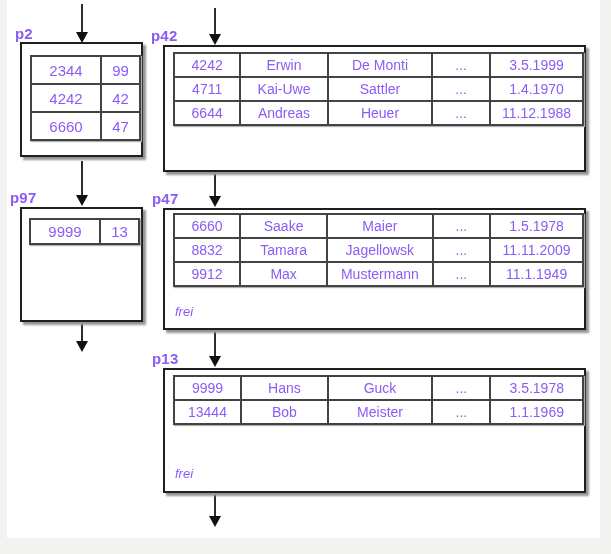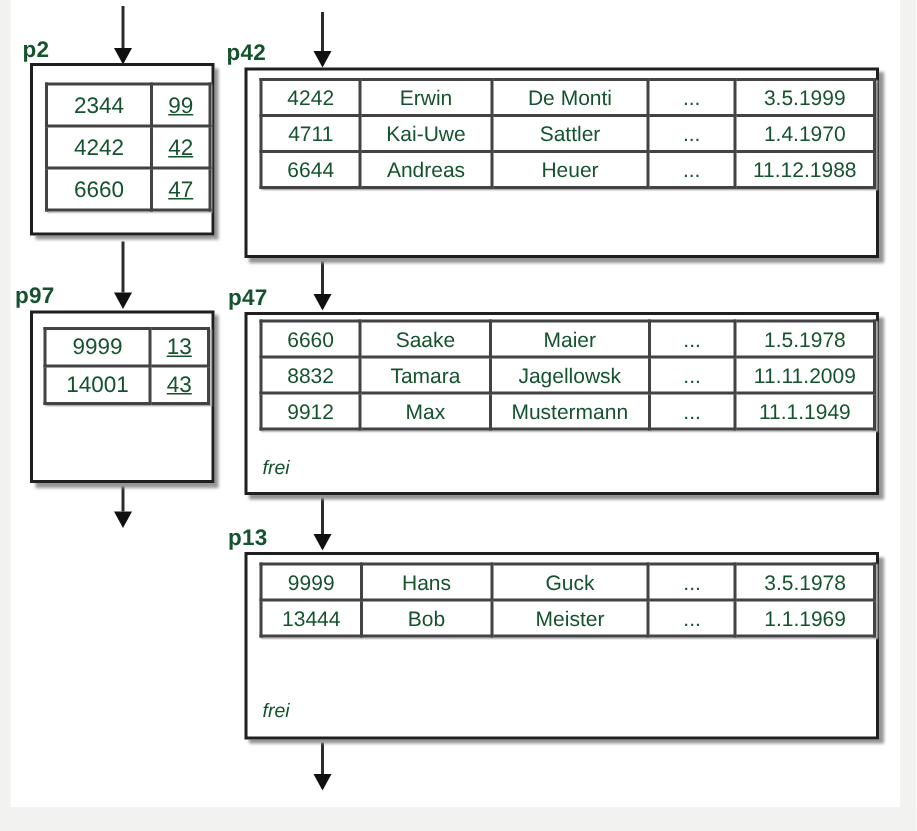--- a/index.html
+++ b/index.html
@@ -1,18 +1,18 @@
 <!DOCTYPE html>
 <html><head>
 <meta charset="utf-8">
 <style>
   html,body{margin:0;padding:0;}
   .canvas{
     position:relative;width:611px;height:554px;background:#ffffff;
-    font-family:"Liberation Sans",sans-serif;color:#14532d;overflow:hidden;
+    font-family:"Liberation Sans",sans-serif;color:#8b5cf6;overflow:hidden;
   }
   .strip{position:absolute;background:#f2f2f0;}
   .strip-left{left:0;top:0;width:7px;height:554px;}
   .strip-right{left:600px;top:0;width:11px;height:554px;}
   .strip-bottom{left:0;top:538px;width:611px;height:16px;}
 
   .page-box{
     position:absolute;box-sizing:border-box;background:#ffffff;
     border:2px solid #1f1f1f;box-shadow:3px 3px 2px #949494;
   }
@@ -39,21 +39,21 @@
   table.rec td{
     border:2px solid #434343;text-align:center;vertical-align:middle;
     padding:0 2px;white-space:nowrap;
   }
   
   table.small td{font-size:15px;}
   #tbl-p2 {left:8px;top:11px;}
   #tbl-p2 td{height:26px;}
   #tbl-p97{left:7px;top:9px;}
   #tbl-p97 td{height:23px;}
-  .s0{width:64px;} .s1{width:33px;text-decoration:underline;}
+  .s0{width:64px;} .s1{width:33px;}
   
   table.big td{font-size:14px;height:22px;}
   #tbl-p42{left:8px;top:5px;}
   #tbl-p47{left:8px;top:3px;}
   #tbl-p13{left:8px;top:5px;}
   .c0{width:62px;} .c1{width:83px;} .c2{width:101px;} .c3{width:54px;} .c4{width:88px;}
 
   .free-label{position:absolute;font-size:13px;font-style:italic;}
   #free-p47{left:10px;top:94px;}
   #free-p13{left:10px;top:96px;}
@@ -161,24 +161,20 @@
       </table>
   </div>
 
   <div class="page-box" id="box-p97">
     <table class="rec small" id="tbl-p97">
       <tbody>
           <tr>
         <td class="s0">9999</td>
         <td class="s1">13</td>
       </tr>
-      <tr>
-        <td class="s0">14001</td>
-        <td class="s1">43</td>
-      </tr>
     </tbody>
       </table>
   </div>
 
   <div class="page-box" id="box-p47">
     <table class="rec big" id="tbl-p47">
       <tbody>
           <tr>
         <td class="c0">6660</td>
         <td class="c1">Saake</td>

